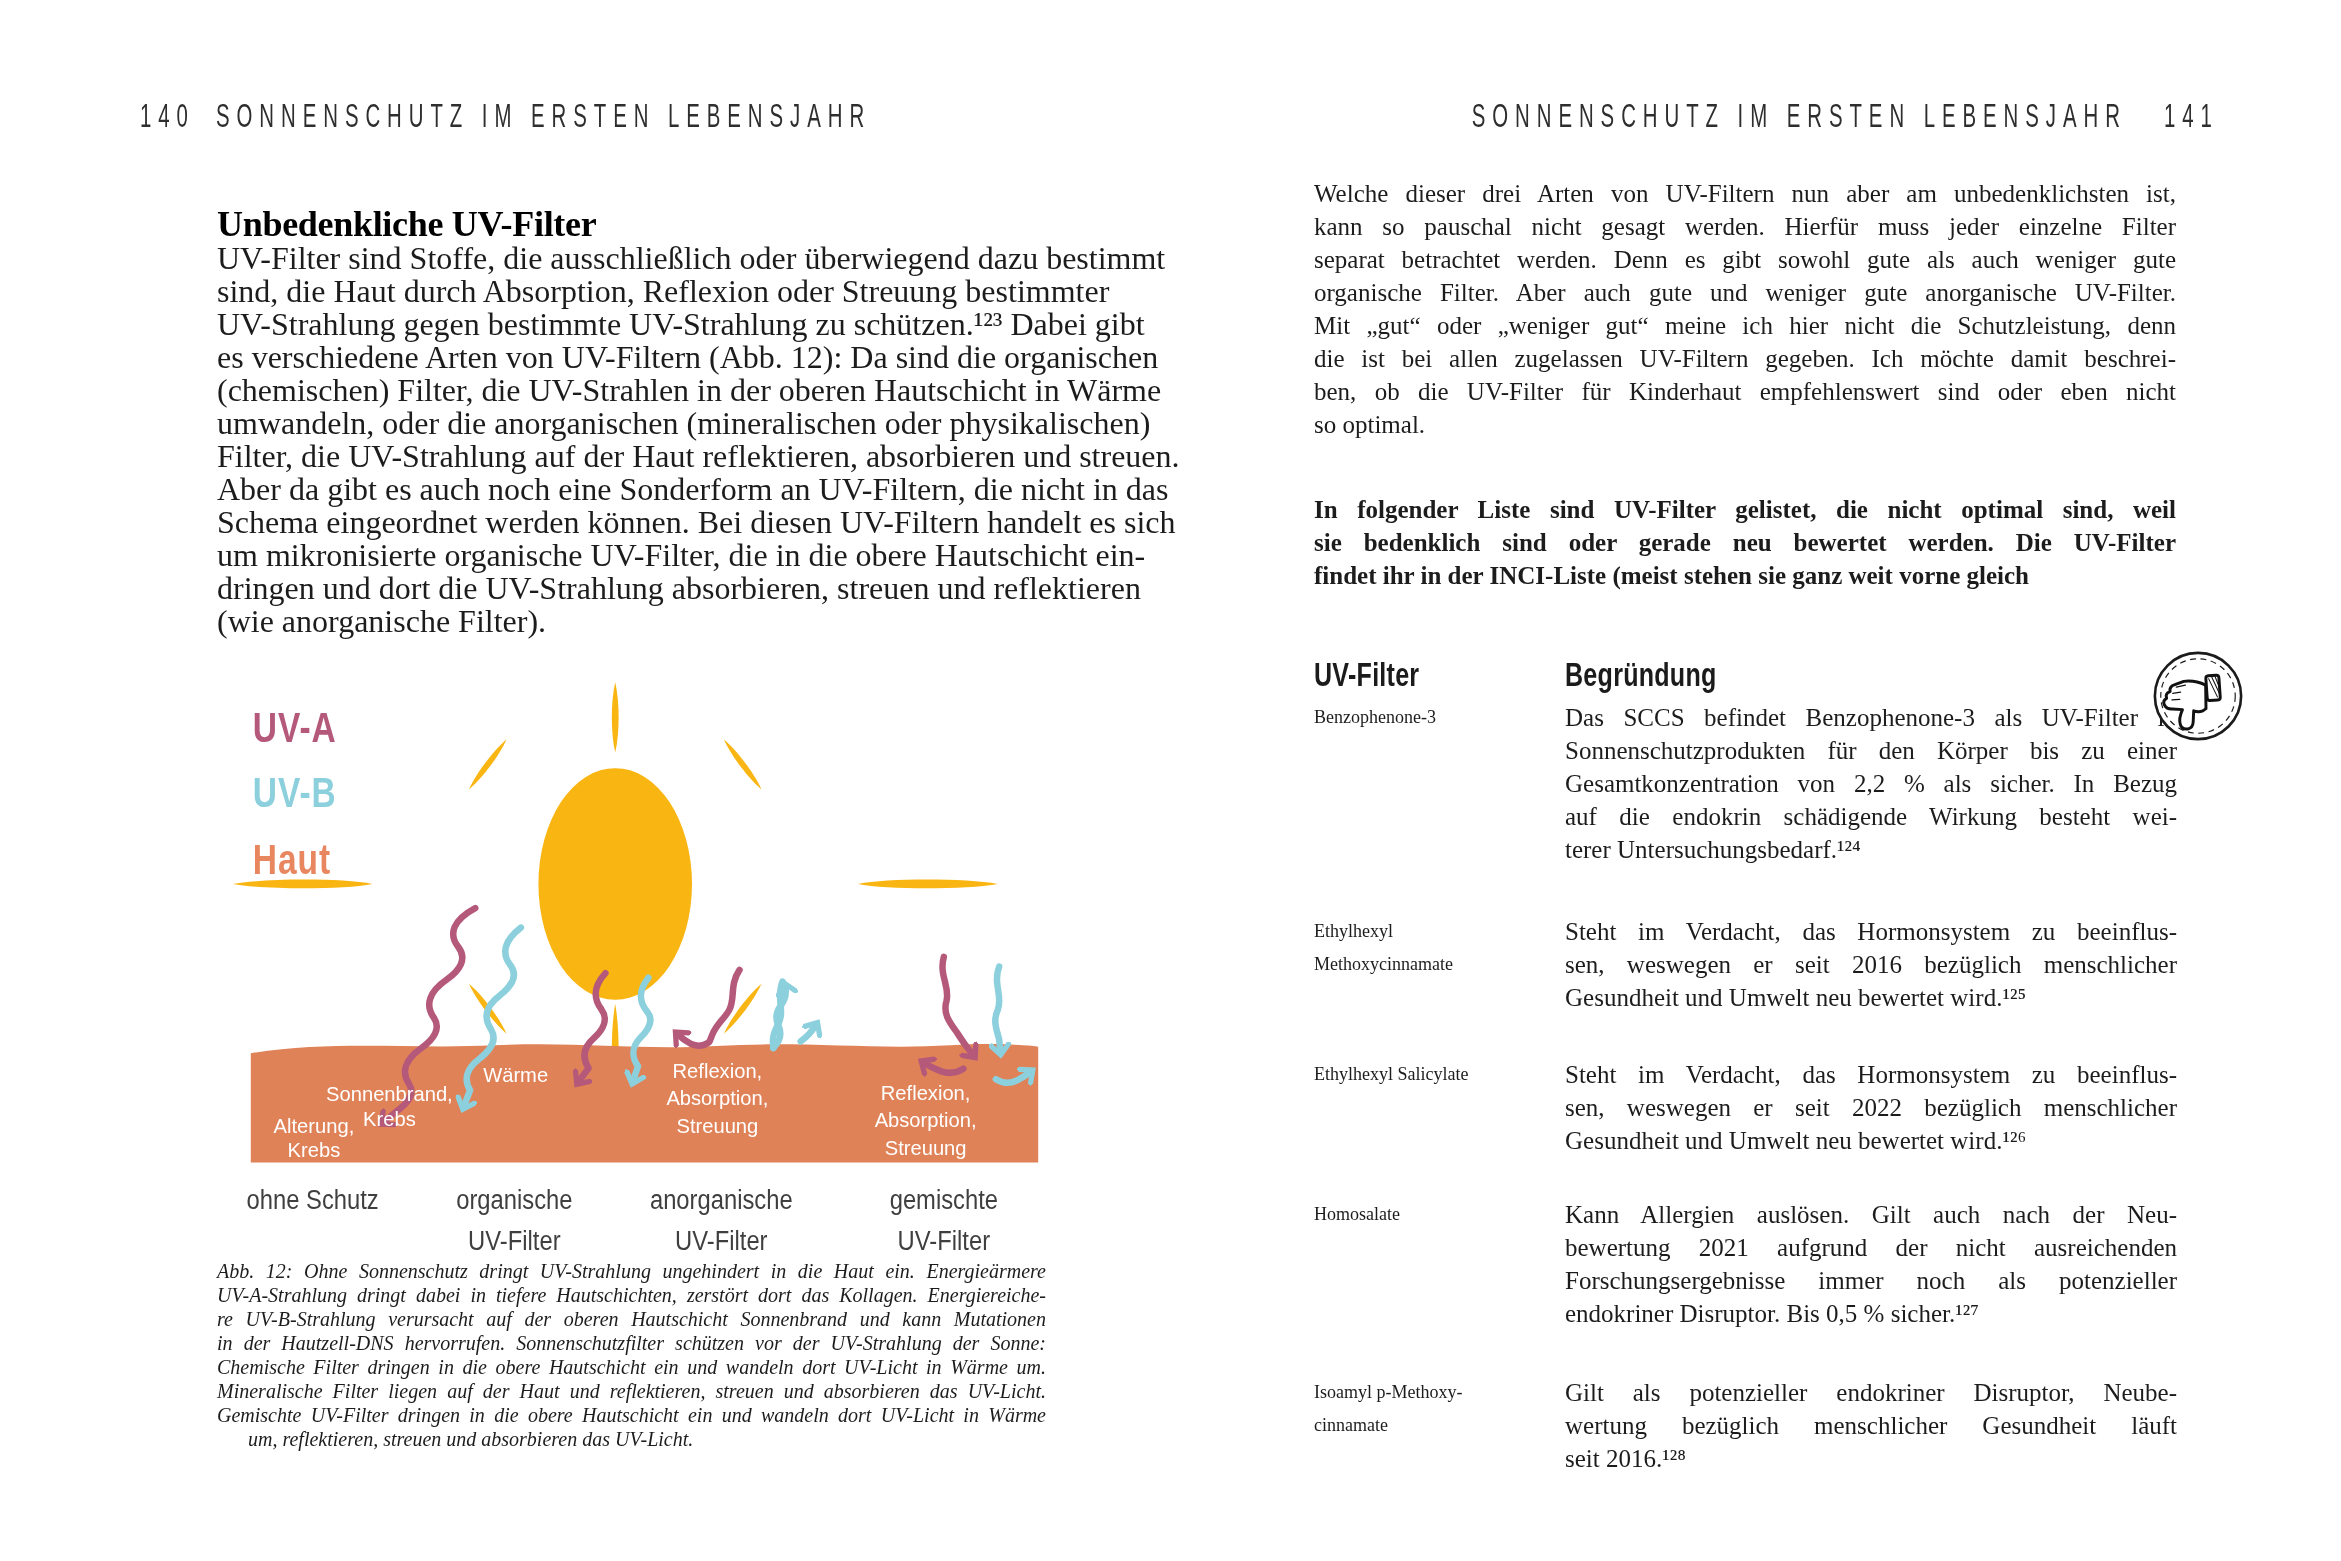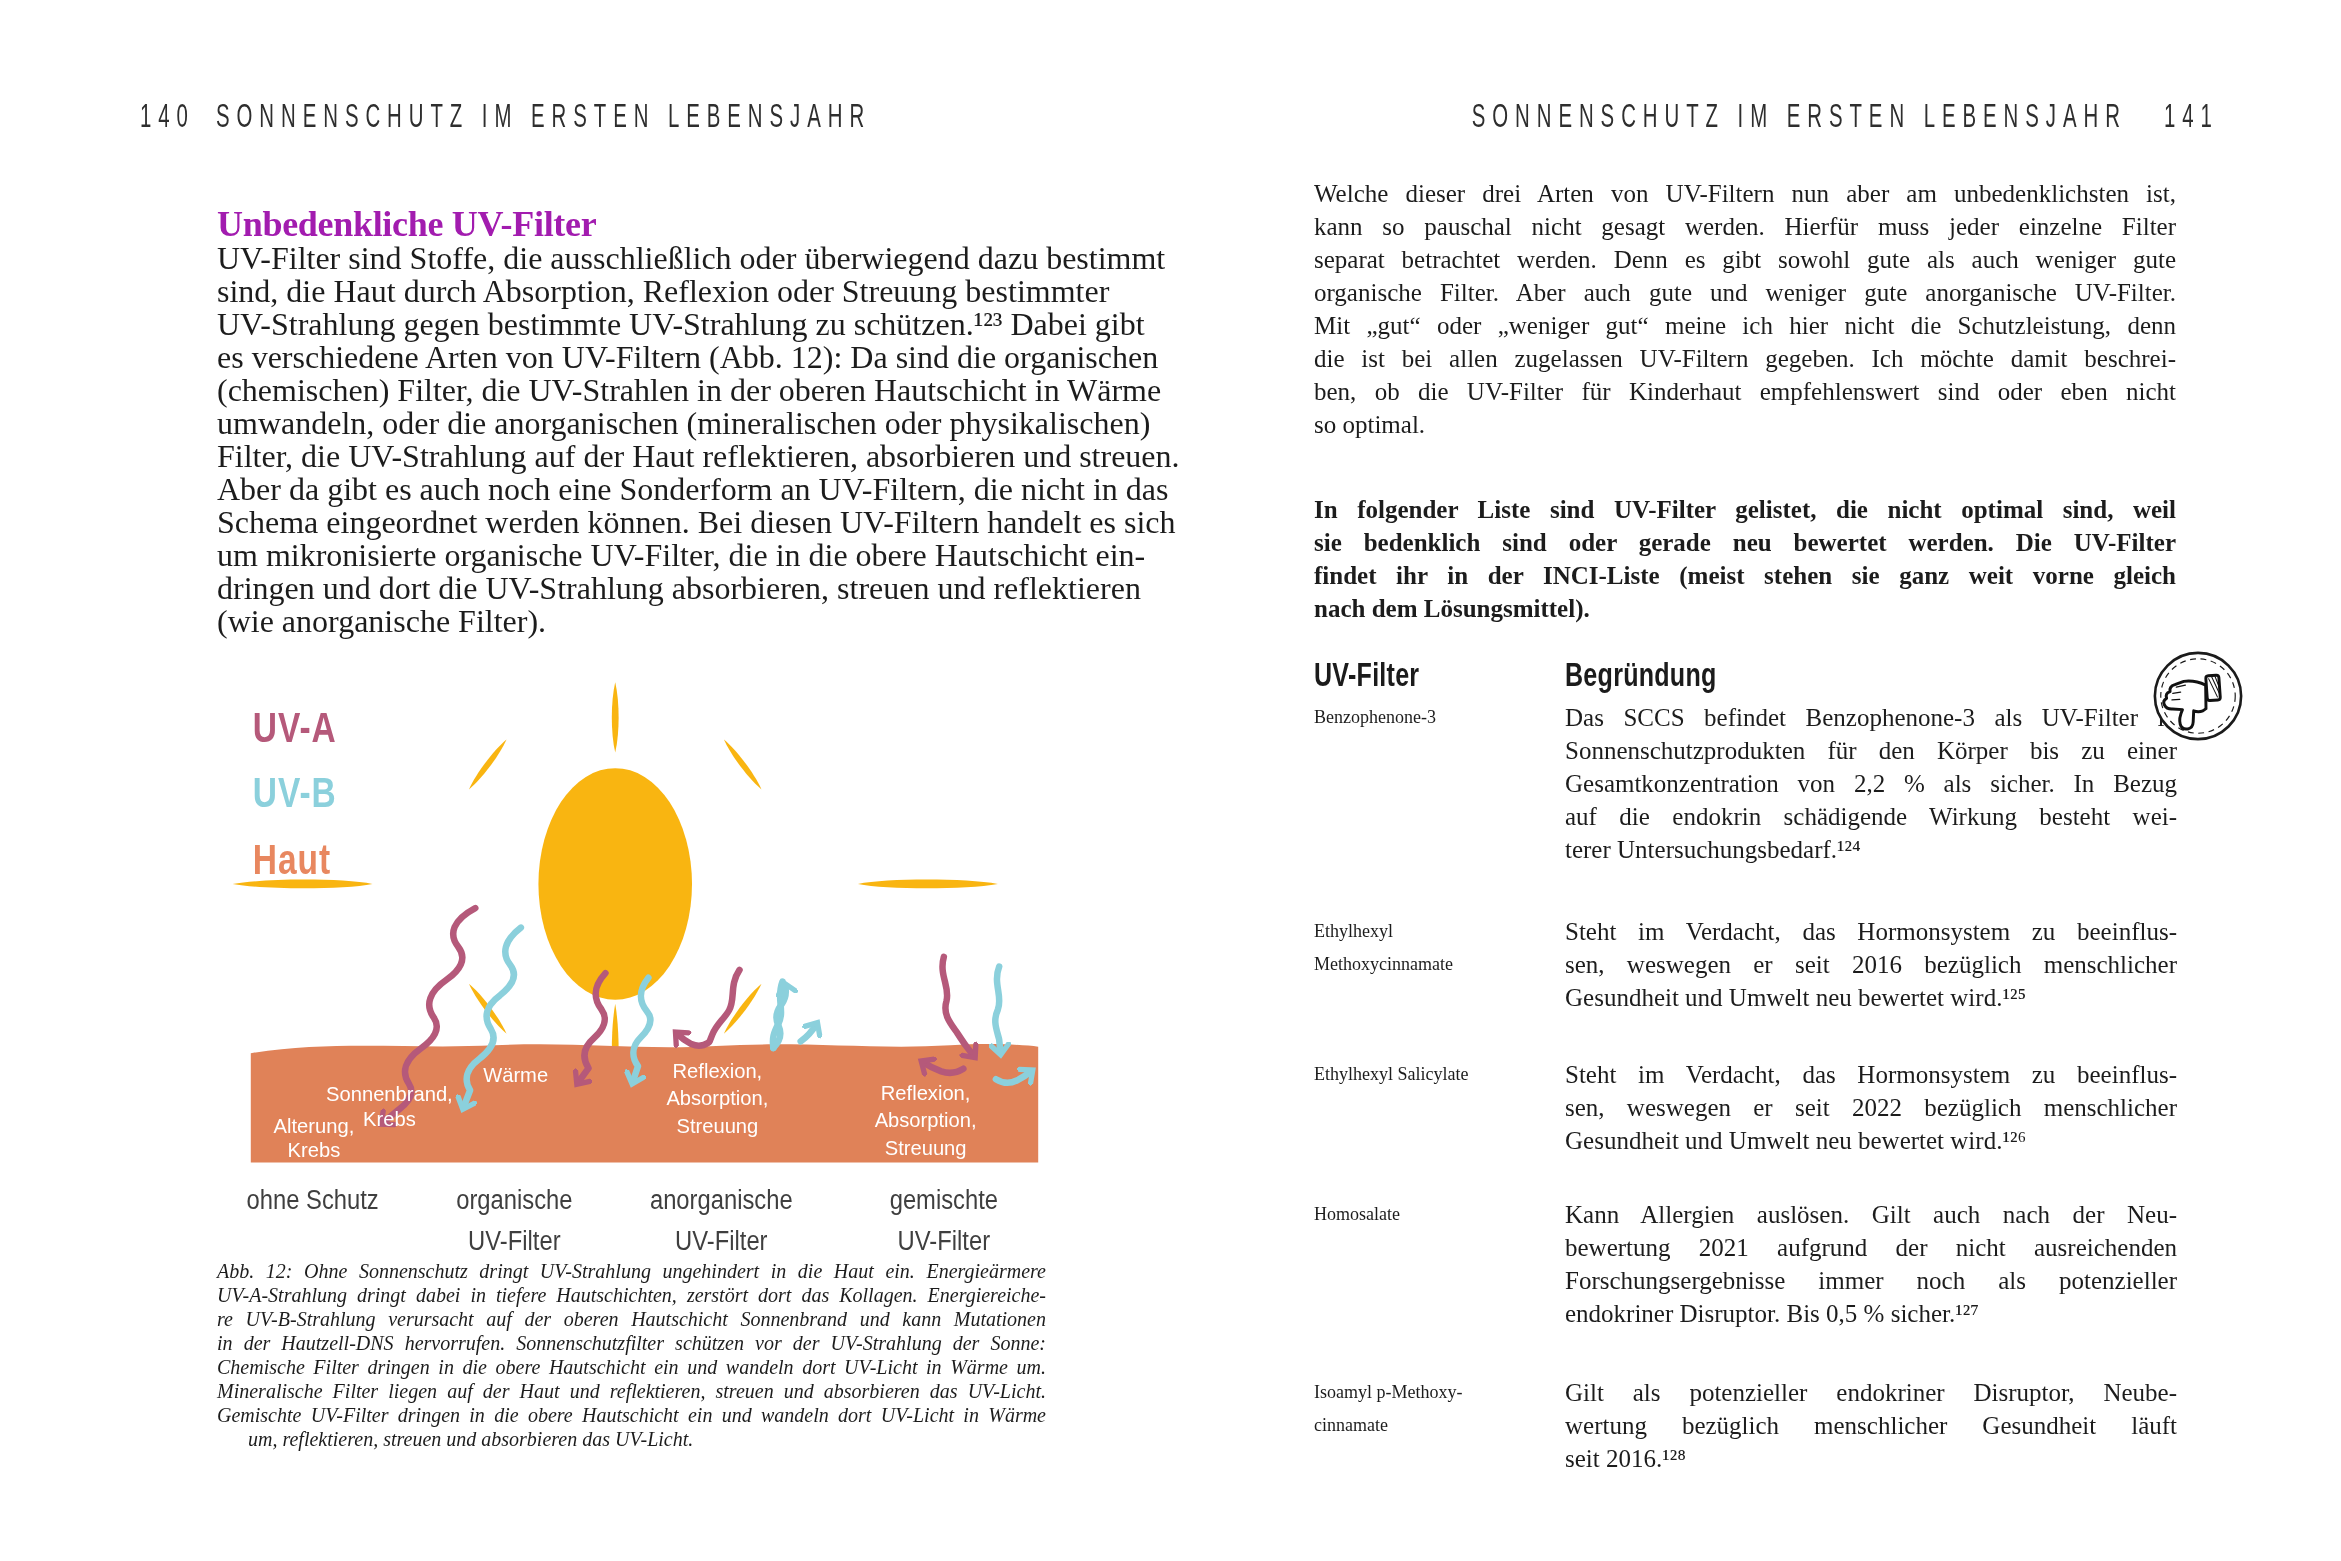--- a/index.html
+++ b/index.html
@@ -5,21 +5,21 @@
   html,body{margin:0;padding:0;background:#ffffff;}
   #stage{position:relative;width:2342px;height:1561px;background:#ffffff;overflow:hidden;
          font-family:"Liberation Serif","DejaVu Serif",serif;color:#1c1c1c;}
   .abs{position:absolute;}
   
   .hand-cond{font-family:"Liberation Sans","DejaVu Sans",sans-serif;font-weight:400;color:#2e2e2e;
              font-size:34px;letter-spacing:0.34em;display:inline-block;transform:scaleX(0.60);
              transform-origin:0 50%;white-space:nowrap;}
   .origin-right{transform-origin:100% 50%;}
   
-  .section-heading{font-weight:700;font-size:36px;color:#a21caf;letter-spacing:-0.3px;white-space:nowrap;}
+  .section-heading{font-weight:700;font-size:36px;color:#000000;letter-spacing:-0.3px;white-space:nowrap;}
   
   .lines div{height:33px;line-height:33px;white-space:nowrap;overflow:visible;
              text-align:justify;text-align-last:justify;}
   .lines div:last-child{text-align-last:left;}
   .lines.plain div{text-align:left;text-align-last:left;}
   .body-text{font-size:32px;}
   .rp-text{font-size:25px;}
   .bold-text{font-size:25px;font-weight:700;}
   .caption{font-size:20px;font-style:italic;font-weight:500;}
   .caption div{height:24px;line-height:24px;white-space:nowrap;text-align:justify;text-align-last:justify;}
@@ -186,21 +186,20 @@
       <div>Mit „gut“ oder „weniger gut“ meine ich hier nicht die Schutzleistung, denn</div>
       <div>die ist bei allen zugelassen UV-Filtern gegeben. Ich möchte damit beschrei-</div>
       <div>ben, ob die UV-Filter für Kinderhaut empfehlenswert sind oder eben nicht</div>
       <div>so optimal.</div>
     </div>
 
   <div class="abs lines bold-text" style="left:1314px;top:493px;width:862px;">
       <div>In folgender Liste sind UV-Filter gelistet, die nicht optimal sind, weil</div>
       <div>sie bedenklich sind oder gerade neu bewertet werden. Die UV-Filter</div>
       <div>findet ihr in der INCI-Liste (meist stehen sie ganz weit vorne gleich</div>
-      <div>nach dem Lösungsmittel).</div>
     </div>
 
   <div class="abs" style="left:1314px;top:656px;">
     <span class="thead">UV-Filter</span>
   </div>
   <div class="abs" style="left:1565px;top:656px;">
     <span class="thead">Begründung</span>
   </div>
 
   <div class="abs lines plain cell-label" style="left:1314px;top:701px;width:247px;">

